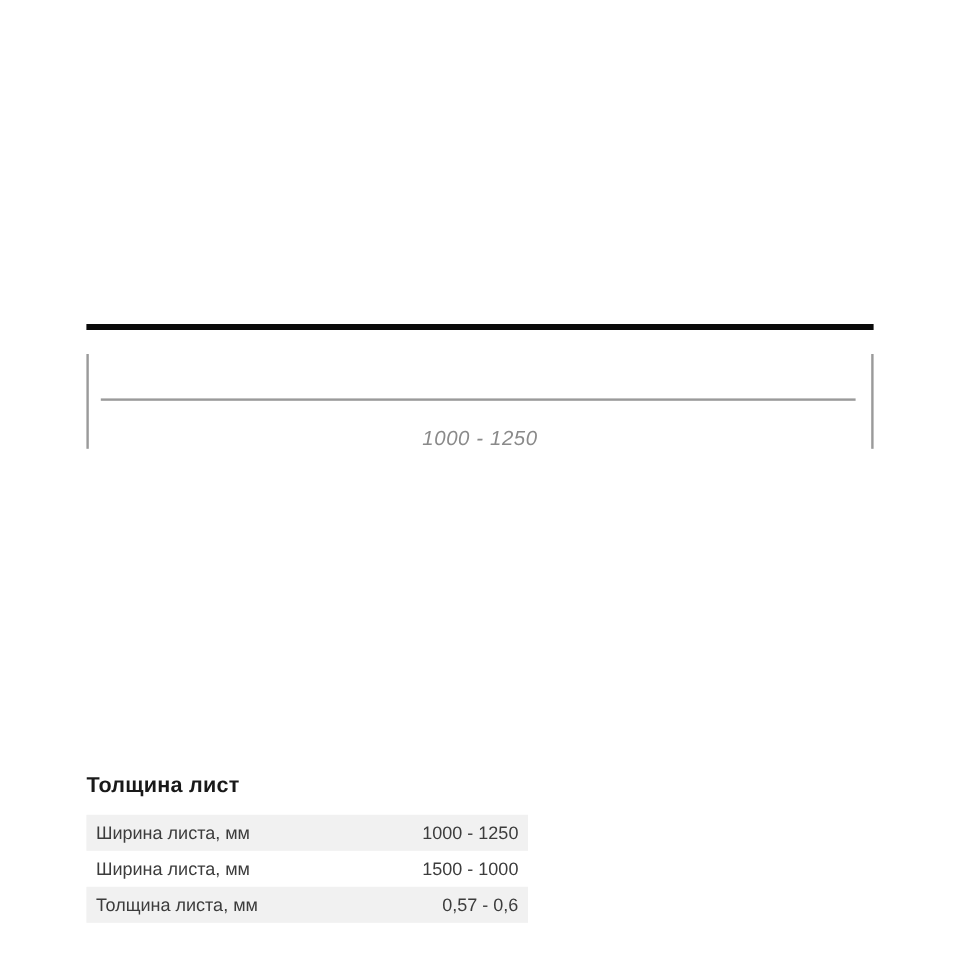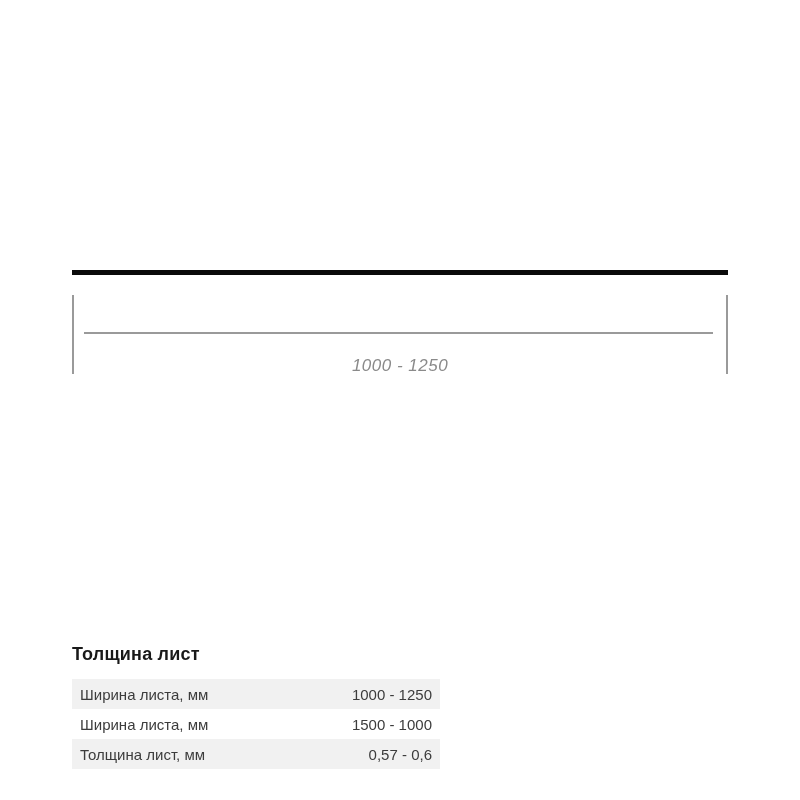--- a/index.html
+++ b/index.html
@@ -127,19 +127,19 @@
       <span class="spec-label">Ширина листа, мм</span>
       <span class="spec-value">1000 - 1250</span>
     </div>
 
     <div class="spec-row">
       <span class="spec-label">Ширина листа, мм</span>
       <span class="spec-value">1500 - 1000</span>
     </div>
 
     <div class="spec-row">
-      <span class="spec-label">Толщина лист, мм</span>
+      <span class="spec-label">Толщина листа, мм</span>
       <span class="spec-value">0,57 - 0,6</span>
     </div>
 
   </div>
 
 </div>
 
 </body></html>

